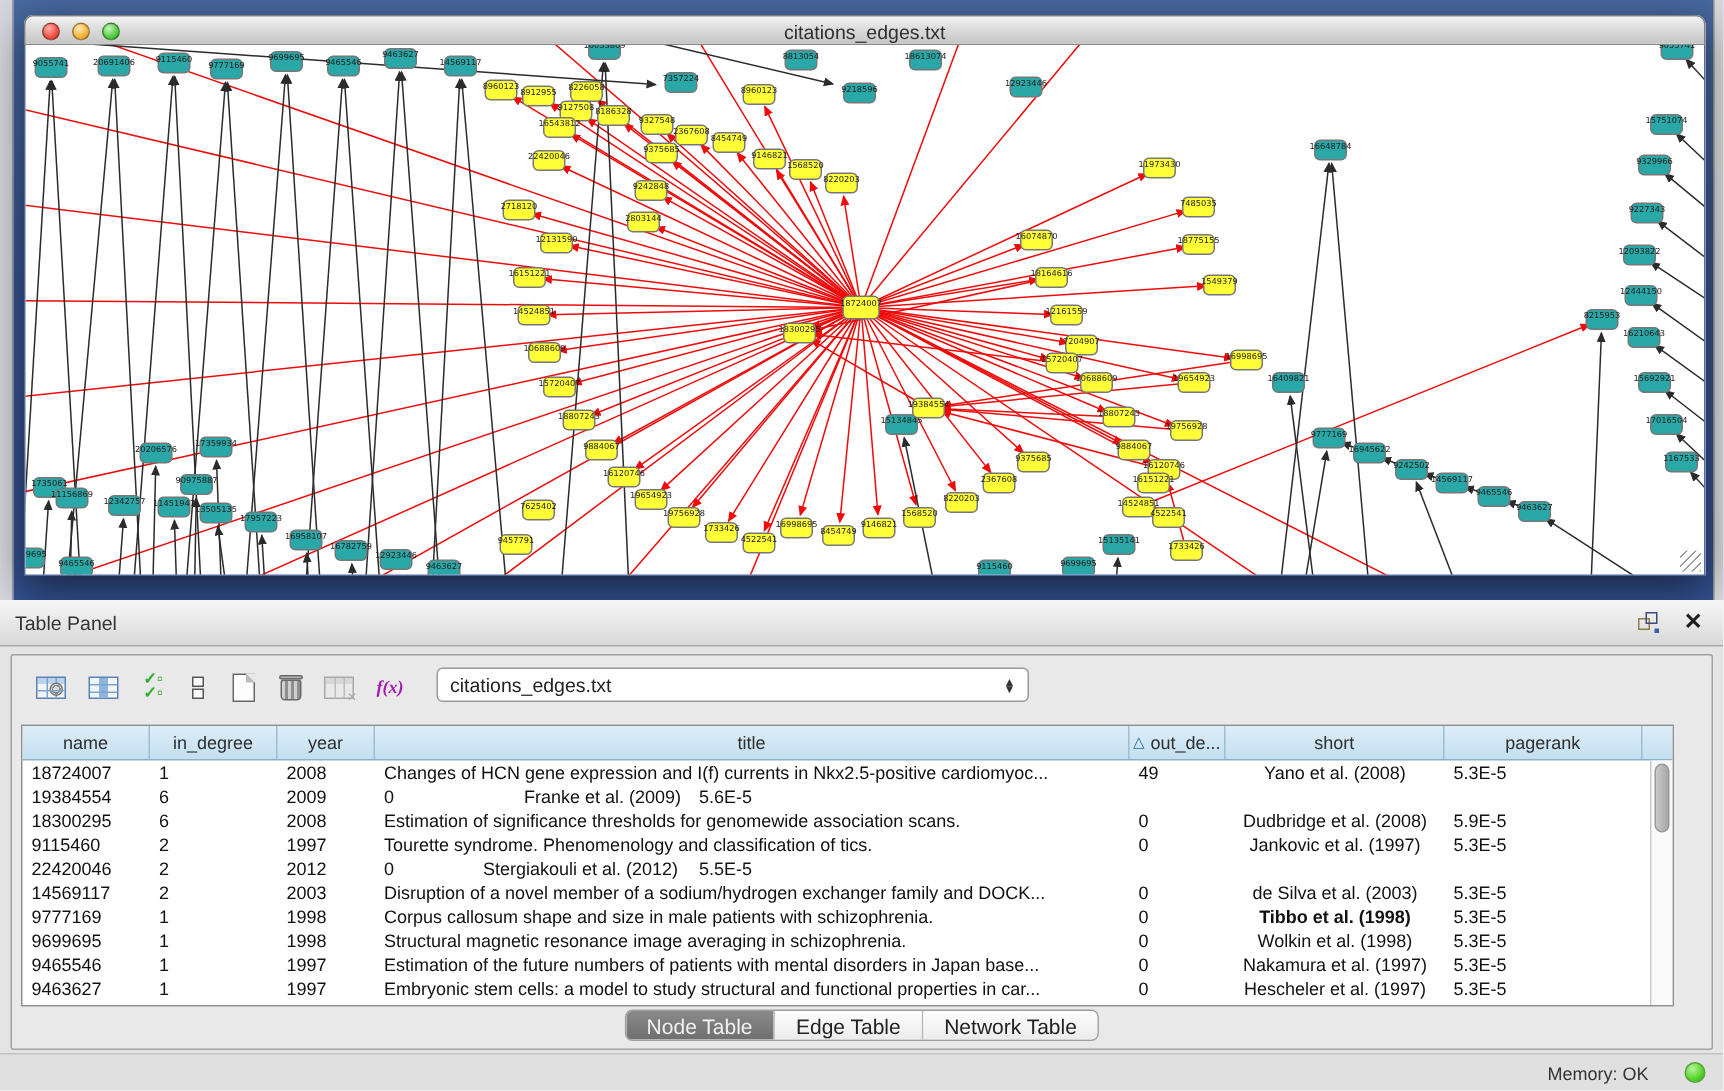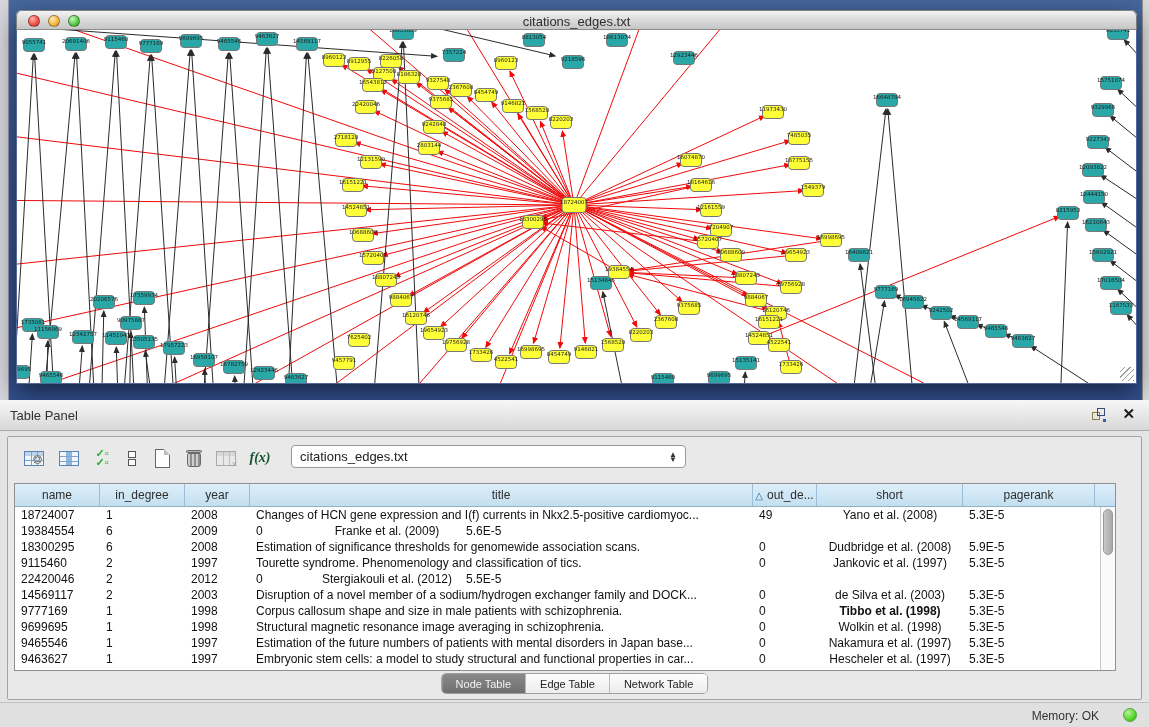--- a/index.html
+++ b/index.html
@@ -60,21 +60,21 @@
   .rowsic span { display:block; width:8px; height:7px; border:1px solid #555; background:#fafafa; margin:1px auto; }
   .page-ic { width:15px; height:19px; background:#fdfdfd; border:1px solid #666; position:relative; }
   .page-ic:before { content:""; position:absolute; right:-1px; top:-1px; border-style:solid; border-width:0 6px 6px 0; border-color:#e9e9e9 #e9e9e9 #bbb #bbb; }
   .trash-ic { width:16px; height:19px; position:relative; }
   .trash-body { position:absolute; left:1px; top:4px; width:14px; height:14px; border-radius:2px 2px 3px 3px;
                 background:repeating-linear-gradient(90deg,#cfcfcf 0 2px,#8f8f8f 2px 4px); border:1px solid #6a6a6a; }
   .trash-lid { position:absolute; left:0; top:1px; width:16px; height:3px; background:#b5b5b5; border:1px solid #6a6a6a; border-radius:2px; }
   .gtable { width:20px; height:15px; border:1px solid #9a9a9a; background:linear-gradient(180deg,#d3d3d3 0 4px,#e9e9e9 4px 100%); position:relative; opacity:.8; }
   .gtable:before { content:""; position:absolute; left:6px; top:0; bottom:0; width:1px; background:#b3b3b3; box-shadow:6px 0 0 #b3b3b3; }
   .gtable:after { content:"✕"; position:absolute; right:-3px; bottom:-4px; font-size:8px; color:#9b9b9b; }
-  .fx-ic { font-family:"Liberation Serif",serif; font-style:italic; font-weight:bold; font-size:14px; color:#14532d; }
+  .fx-ic { font-family:"Liberation Serif",serif; font-style:italic; font-weight:bold; font-size:12px; color:#a21caf; }
 
   #tp-select { position:absolute; left:283px; top:8px; width:395px; height:23px; background:#fff;
                border:1px solid #9a9a9a; border-radius:4px; font-size:13px; color:#222;
                display:flex; align-items:center; padding:0 8px; cursor:pointer; }
   #tp-select .arrows { margin-left:auto; font-size:8px; line-height:5px; color:#333; text-align:center; }
 
   
   #tbl { position:absolute; left:6px; top:46px; width:1102px; height:188px; border:1px solid #8f8f8f; background:#fff; overflow:hidden; }
   #thead { display:flex; height:23px; background:linear-gradient(180deg,#ddeef9,#c3dff0); border-bottom:1px solid #8fb0c8; }
   .th { display:flex; align-items:center; justify-content:center; font-size:12px; color:#2e2e2e;
@@ -83,21 +83,21 @@
   #tbody { position:absolute; left:0; top:23px; right:15px; bottom:0; overflow:hidden; }
   .tr { display:flex; height:16px; line-height:16px; font-size:12px; color:#111; cursor:default; }
   .td { padding:0 6px; white-space:nowrap; overflow:hidden; }
   #vscroll { position:absolute; right:0; top:23px; width:15px; bottom:0; background:#fafafa; border-left:1px solid #c9c9c9; }
   #vthumb { position:absolute; left:2px; top:2px; width:10px; height:46px; border-radius:5px;
             background:linear-gradient(90deg,#c9c9c9,#a8a8a8); border:1px solid #9a9a9a; cursor:pointer; }
 
   
   #tabs { position:absolute; left:50%; transform:translateX(-50%); bottom:5px; display:flex; height:21px;
           border:1px solid #9f9f9f; border-radius:5px; overflow:hidden; background:#fafafa; }
-  .tab { display:flex; align-items:center; padding:0 14px; font-size:11px; color:#222;
+  .tab { display:flex; align-items:center; padding:0 14px; font-size:14px; color:#222;
          border-right:1px solid #b5b5b5; cursor:pointer; background:linear-gradient(180deg,#fdfdfd,#ececec); }
   .tab:last-child { border-right:none; }
   .tab.sel { background:linear-gradient(180deg,#8a8a8a,#6f6f6f); color:#f2f2f2; }
 
   
   #statusbar { position:absolute; left:0; bottom:0; width:1149px; height:25px; background:#e0e0e0; border-top:1px solid #c2c2c2; }
   #mem { position:absolute; right:50px; top:6px; font-size:12px; color:#333; }
   #mem-dot { position:absolute; right:12px; top:5px; width:14px; height:14px; border-radius:50%;
              background:radial-gradient(circle at 35% 30%,#b8f59a,#55d42a 60%,#3ba315); border:1px solid #57a33c; }
 </style>
@@ -586,21 +586,21 @@
               <div class="td" style="width: 503px;">Changes of HCN gene expression and I(f) currents in Nkx2.5-positive cardiomyoc...</div>
               <div class="td" style="width: 64px;">49</div>
               <div class="td" style="width: 146px; text-align: center;">Yano et al. (2008)</div>
               <div class="td" style="width: 132px;">5.3E-5</div>
             </div>
             <div class="tr">
               <div class="td" style="width: 85px;">19384554</div>
               <div class="td" style="width: 85px;">6</div>
               <div class="td" style="width: 65px;">2009</div>
               <div class="td" style="width: 64px;">0</div>
-              <div class="td" style="width: 146px; text-align: center;">Franke et al. (2009)</div>
+              <div class="td" style="width: 146px; text-align: right;">Franke et al. (2009)</div>
               <div class="td" style="width: 132px;">5.6E-5</div>
             </div>
             <div class="tr">
               <div class="td" style="width: 85px;">18300295</div>
               <div class="td" style="width: 85px;">6</div>
               <div class="td" style="width: 65px;">2008</div>
               <div class="td" style="width: 503px;">Estimation of significance thresholds for genomewide association scans.</div>
               <div class="td" style="width: 64px;">0</div>
               <div class="td" style="width: 146px; text-align: center;">Dudbridge et al. (2008)</div>
               <div class="td" style="width: 132px;">5.9E-5</div>

